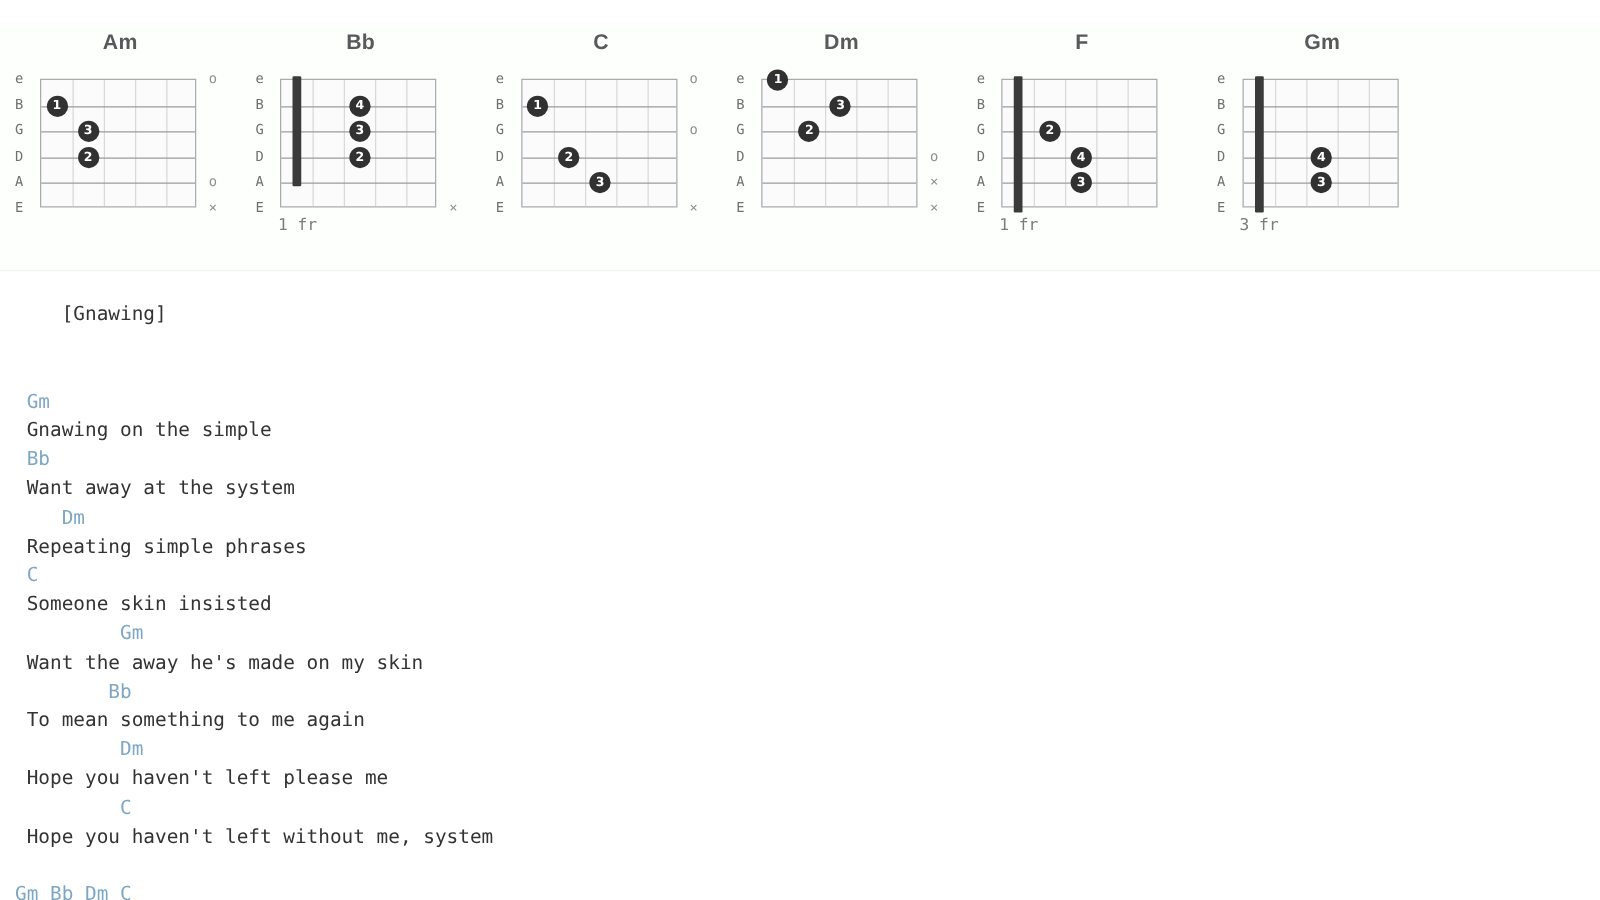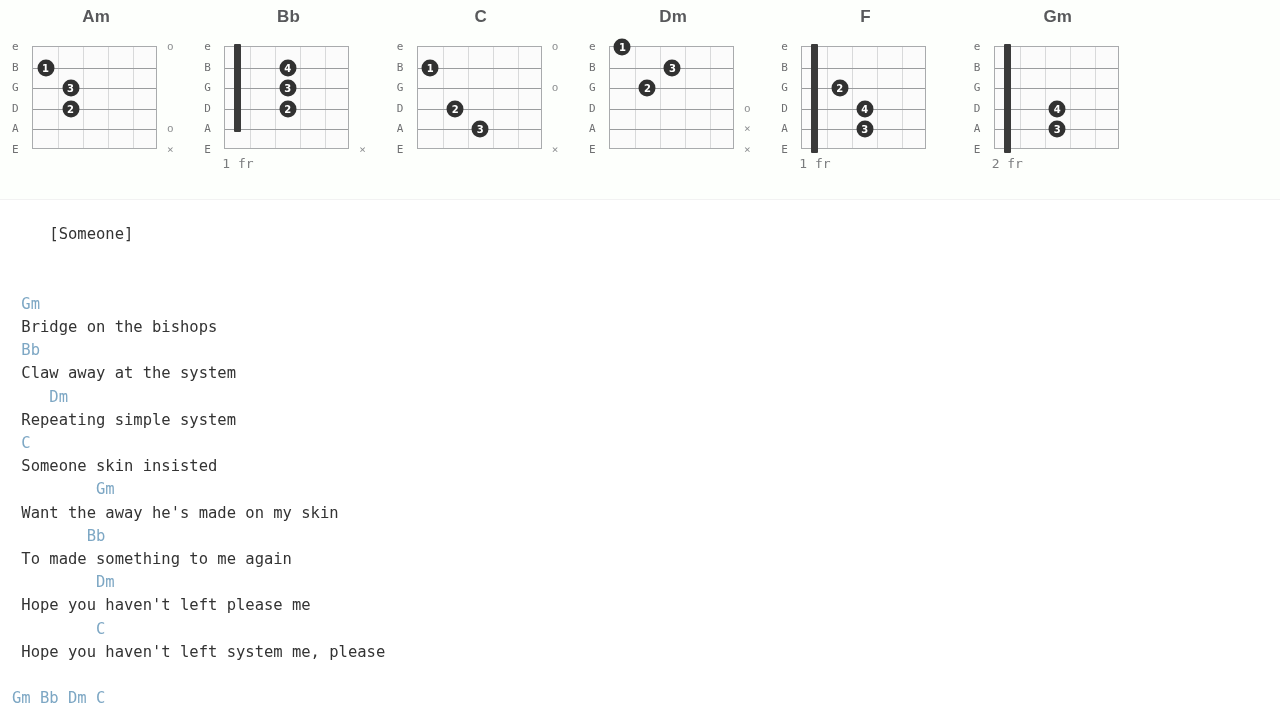--- a/index.html
+++ b/index.html
@@ -27,20 +27,21 @@
   #chord-strip::after {
     content: "";
     position: absolute;
     left: 0; right: 0; bottom: 0;
     height: 1px;
     background: #f2f2f2;
   }
   .chord-row {
     display: flex;
     width: 1154px;
+    margin-top: 17px;
   }
   .chord-card {
     width: 200px;
     position: relative;
     box-sizing: border-box;
   }
   .chord-title {
     text-align: center;
     font-family: "Liberation Sans", sans-serif;
     font-size: 17px;
@@ -337,43 +338,43 @@
             <div class="vline" style="left: 75px;"></div>
             <div class="vline" style="left: 100px;"></div>
             <div class="hline" style="top: 20.6px;"></div>
             <div class="hline" style="top: 41.2px;"></div>
             <div class="hline" style="top: 61.8px;"></div>
             <div class="hline" style="top: 82.4px;"></div>
             <div class="barre" style="left: 9px; top: -3px; height: 109px;"></div>
             <div class="dot" style="left: 62.5px; top: 61.8px;">4</div>
             <div class="dot" style="left: 62.5px; top: 82.4px;">3</div>
           </div>
-          <div class="fret-label">2 fr</div>
+          <div class="fret-label">3 fr</div>
         </div>
       </div>
     </div>
 </div>
 
 <div id="sheet">
   <div class="sheet-pre">
-    <span class="section-head">[Someone]</span>
+    <span class="section-head">[Gnawing]</span>
     <span id="sheet-lines">
 
 <span class="chordline"> Gm</span>
-<span class="lyricline"> Bridge on the bishops</span>
+<span class="lyricline"> Gnawing on the simple</span>
 <span class="chordline"> Bb</span>
-<span class="lyricline"> Claw away at the system</span>
+<span class="lyricline"> Want away at the system</span>
 <span class="chordline">    Dm</span>
-<span class="lyricline"> Repeating simple system</span>
+<span class="lyricline"> Repeating simple phrases</span>
 <span class="chordline"> C</span>
 <span class="lyricline"> Someone skin insisted</span>
 <span class="chordline">         Gm</span>
 <span class="lyricline"> Want the away he's made on my skin</span>
 <span class="chordline">        Bb</span>
-<span class="lyricline"> To made something to me again</span>
+<span class="lyricline"> To mean something to me again</span>
 <span class="chordline">         Dm</span>
 <span class="lyricline"> Hope you haven't left please me</span>
 <span class="chordline">         C</span>
-<span class="lyricline"> Hope you haven't left system me, please</span>
+<span class="lyricline"> Hope you haven't left without me, system</span>
 
 <span class="chordline">Gm Bb Dm C</span></span>
   </div>
 </div>
 
 </body></html>

